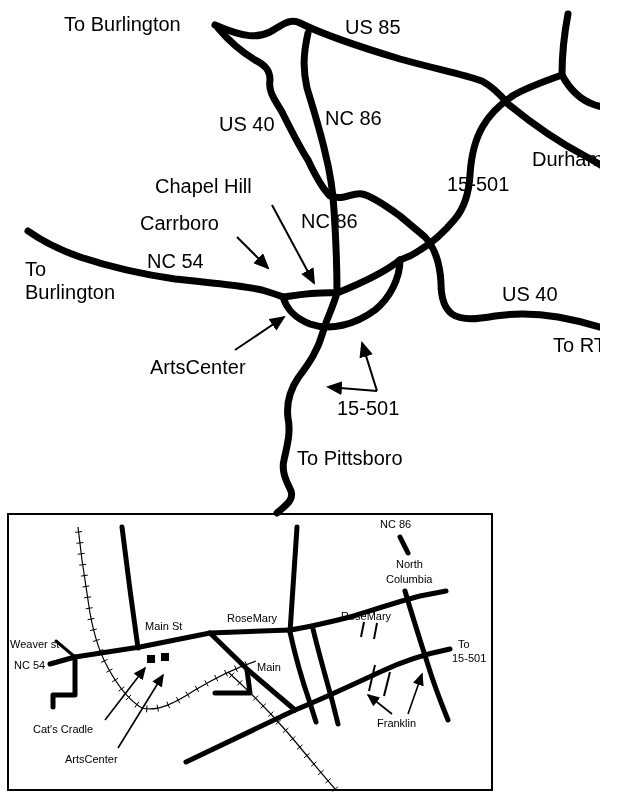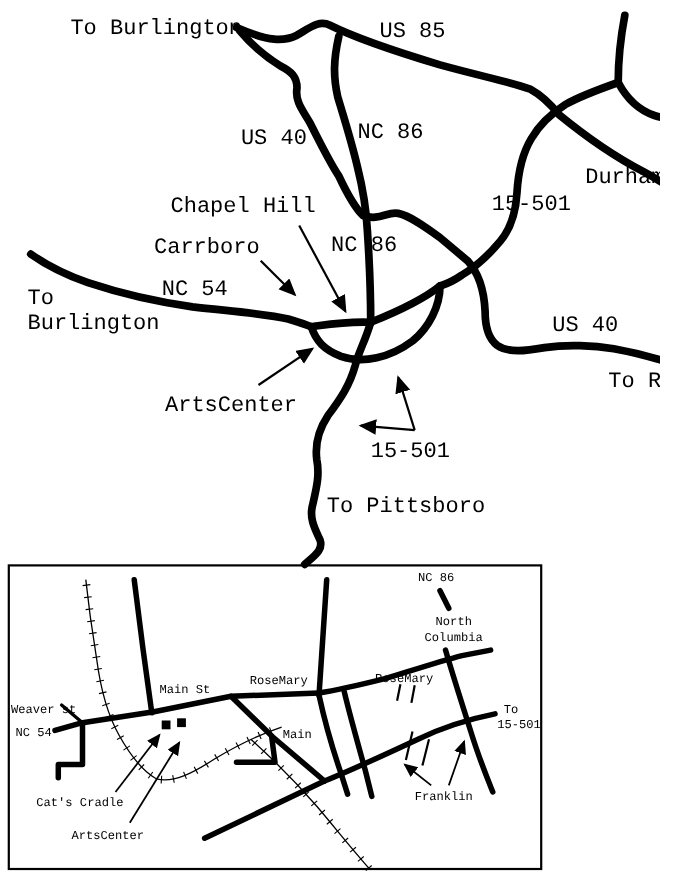--- a/index.html
+++ b/index.html
@@ -1,17 +1,17 @@
 <!DOCTYPE html>
 <html><head>
 <meta charset="utf-8">
 <style>
   html,body{margin:0;padding:0;background:#ffffff;}
   .map-wrap{position:relative;width:600px;height:800px;background:#ffffff;overflow:hidden;
-    font-family:Liberation Mono, monospace;}
+    font-family:Liberation Sans, sans-serif;}
   svg{display:block}
   .road{fill:none;stroke:#000;stroke-linecap:round;stroke-linejoin:round;}
   .road-main{stroke-width:7px;}
   .road-inset{stroke-width:5px;}
   .road-thin{stroke-width:3px;}
   .rr{fill:none;stroke:#000;stroke-width:1.2px;}
   .arrow{fill:none;stroke:#000;stroke-width:2px;}
   .arrow-inset{fill:none;stroke:#000;stroke-width:1.6px;}
   .tickmark{stroke:#000;stroke-width:2px;}
   .lbl-main{font-size:20px;fill:#000;}

